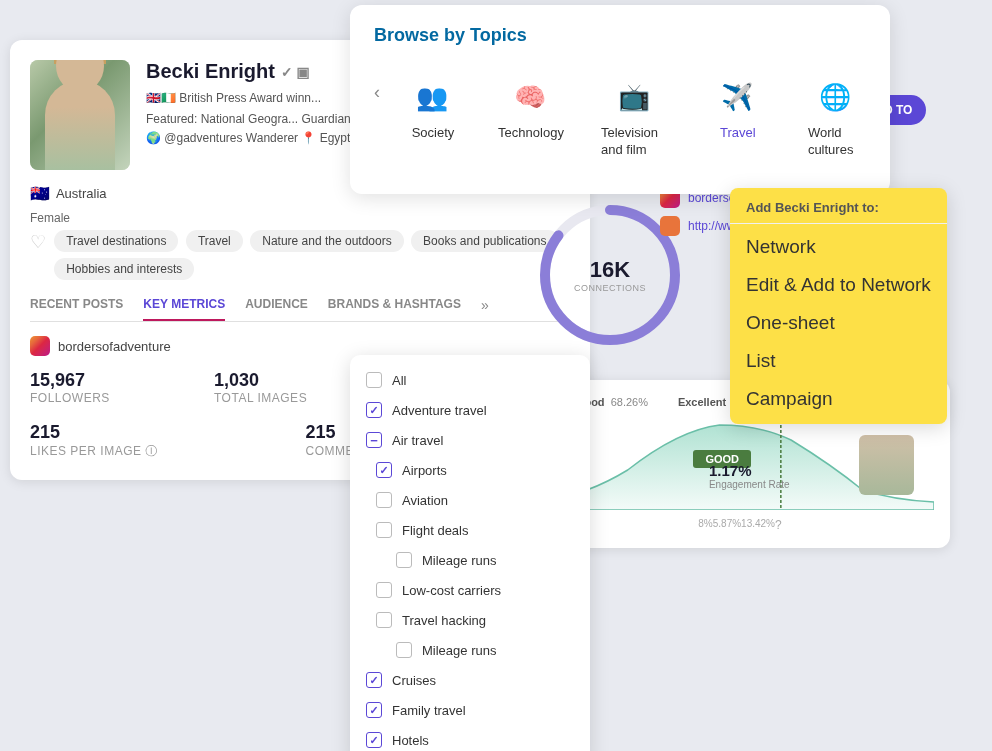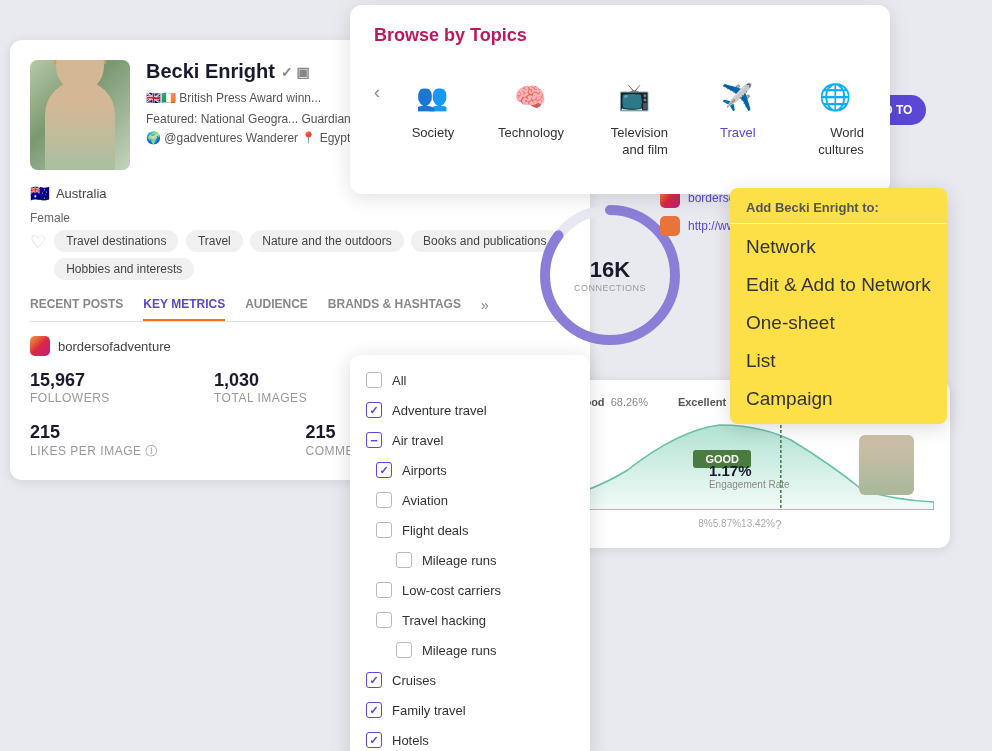--- a/index.html
+++ b/index.html
@@ -115,21 +115,21 @@
     .tab-item {
       font-size: 12px;
       font-weight: 600;
       color: #888;
       padding-bottom: 8px;
       cursor: pointer;
       white-space: nowrap;
     }
     .tab-item.active {
       color: #5b47d6;
-      border-bottom: 2px solid #f97316;
+      border-bottom: 2px solid #be185d;
     }
     .tab-more { font-size: 14px; color: #888; cursor: pointer; }
     .social-row {
       display: flex;
       align-items: center;
       gap: 8px;
       margin-bottom: 14px;
       font-size: 13px;
       color: #444;
     }
@@ -171,21 +171,21 @@
       width: 540px;
       background: #fff;
       border-radius: 12px;
       padding: 20px 24px;
       box-shadow: 0 4px 20px rgba(0,0,0,0.12);
       z-index: 10;
     }
     .browse-title {
       font-size: 18px;
       font-weight: 600;
-      color: #be185d;
+      color: #0369a1;
       margin-bottom: 16px;
     }
     .topics-row {
       display: flex;
       align-items: flex-start;
       gap: 0;
     }
     .chevron-btn {
       background: none;
       border: none;
@@ -216,21 +216,21 @@
       height: 40px;
       display: flex;
       align-items: center;
       justify-content: center;
       font-size: 26px;
     }
     .topic-label {
       font-size: 13px;
       font-weight: 500;
       color: #333;
-      text-align: right;
+      text-align: left;
       line-height: 1.3;
     }
     .topic-item.active .topic-label { color: #5b47d6; }
 
     
     .checkbox-dropdown {
       position: absolute;
       top: 355px;
       left: 350px;
       width: 240px;

